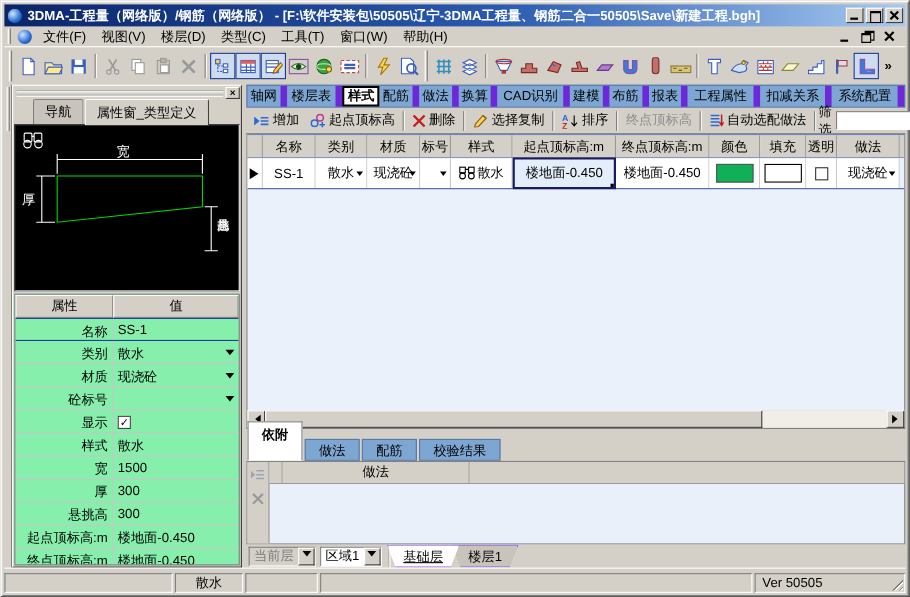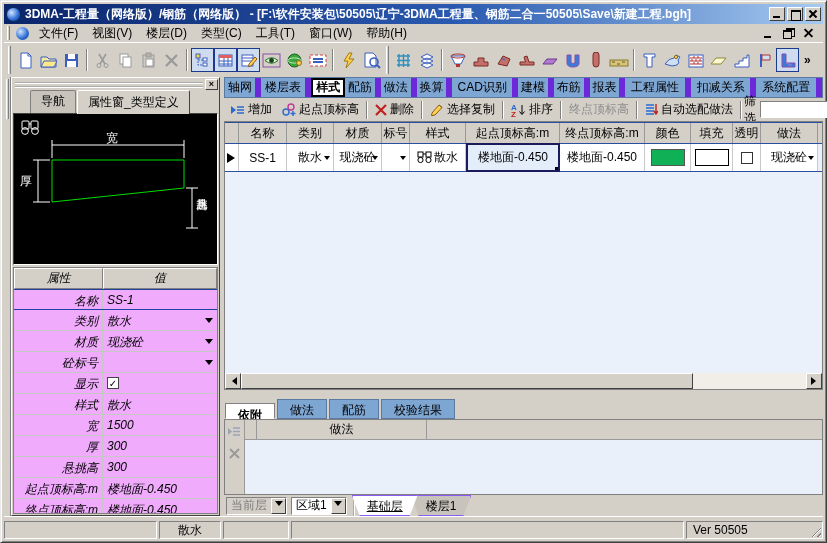--- a/index.html
+++ b/index.html
@@ -53,21 +53,21 @@
   .lp-head { height:13px; display:flex; align-items:center; padding:0 1px; }
   .lp-grip { flex:1; height:6px; border-top:2px groove #fff; border-bottom:2px groove #fff; margin:0 2px;}
   .lp-close { width:13px; height:11px; background:#D4D0C8; border:1px solid; border-color:#fff #404040 #404040 #fff;
     font-size:9px; line-height:9px; text-align:center; font-weight:bold;}
   .lp-tabs { height:22px; display:flex; align-items:flex-end; padding-left:18px; }
   .lp-tab { padding:2px 10px 3px; border:1px solid #808080; border-bottom:none; background:#c8c4bc; margin-right:1px;
     border-radius:2px 2px 0 0; white-space:nowrap;}
   .lp-tab.active { background:#D4D0C8; border-color:#fff #404040 transparent #fff; position:relative; top:1px; padding-top:3px;}
   .canvas { height:152px; background:#000; border:1px solid; border-color:#404040 #fff #fff #404040; margin:0 1px; }
   
-  .propgrid { flex:1; margin:2px 1px 1px; border:1px solid #808080; background:#f0abfc; overflow:hidden;font-style:italic; }
+  .propgrid { flex:1; margin:2px 1px 1px; border:1px solid #808080; background:#86efac; overflow:hidden; }
   .pg-head { display:flex; height:21px; }
   .pg-head > div { background:#D4D0C8; border:1px solid; border-color:#fff #808080 #808080 #fff;
     text-align:center; line-height:19px; }
   .pg-lab-col { width:89px; } .pg-val-col { flex:1; }
   .pg-row { display:flex; height:21px; border-bottom:1px solid #c6c6c6; }
   .pg-row.sel { border-top:1px solid #2040a0; border-bottom:1px solid #2040a0; }
   .pg-row .lab { width:89px; border-right:1px solid #c6c6c6; text-align:right; padding:3px 4px 0 0;
     white-space:nowrap; overflow:hidden;}
   .pg-row .val { flex:1; padding:3px 2px 0 4px; position:relative; white-space:nowrap; overflow:hidden;}
   .dd { position:absolute; right:4px; top:8px; width:0; height:0;
@@ -112,21 +112,21 @@
   .sbtn { width:16px; height:100%; background:#D4D0C8; border:1px solid; border-color:#fff #404040 #404040 #fff;
     display:flex; align-items:center; justify-content:center; flex:0 0 auto;}
   .tri-l { width:0;height:0;border:4px solid transparent;border-right:5px solid #000; margin-right:2px;}
   .tri-r { width:0;height:0;border:4px solid transparent;border-left:5px solid #000; margin-left:2px;}
   .thumb { width:452px; background:#D4D0C8; border:1px solid; border-color:#fff #404040 #404040 #fff; }
   .strack { flex:1; }
   .spacer { height:7px; }
   
   .dtabs { height:22px; display:flex; align-items:flex-end; padding-left:1px; background:#D4D0C8; }
   .dtab { height:20px; padding:2px 12px; background:#7EA6D3; border:1px solid #5a7aa0; margin-right:2px; white-space:nowrap;}
-  .dtab.active { background:#fff; border-color:#808080; border-bottom-color:#fff; height:16px; padding-top:3px; font-weight:bold;}
+  .dtab.active { background:#fff; border-color:#808080; border-bottom-color:#fff; height:36px; padding-top:3px; font-weight:bold;}
   
   .dpanel { height:76px; border:1px solid #808080; display:flex; background:#E9F0FA; }
   .dstrip { width:20px; background:#D4D0C8; border-right:1px solid #999; display:flex; flex-direction:column; align-items:center; padding-top:2px; gap:4px;}
   .dstrip .tb { width:18px; height:18px; }
   .dbody { flex:1; display:flex; flex-direction:column; }
   .dhead { display:flex; height:20px; border-bottom:1px solid #999; }
   .dhead > div { background:#D4D0C8; border-right:1px solid #999; display:flex; align-items:center; justify-content:center;}
   .dc0 { width:12px; } .dc1 { width:170px; } .dcf { flex:1; border-right:none !important;}
   
   .layerbar { height:21px; display:flex; align-items:center; background:#D4D0C8; padding-left:2px; }

